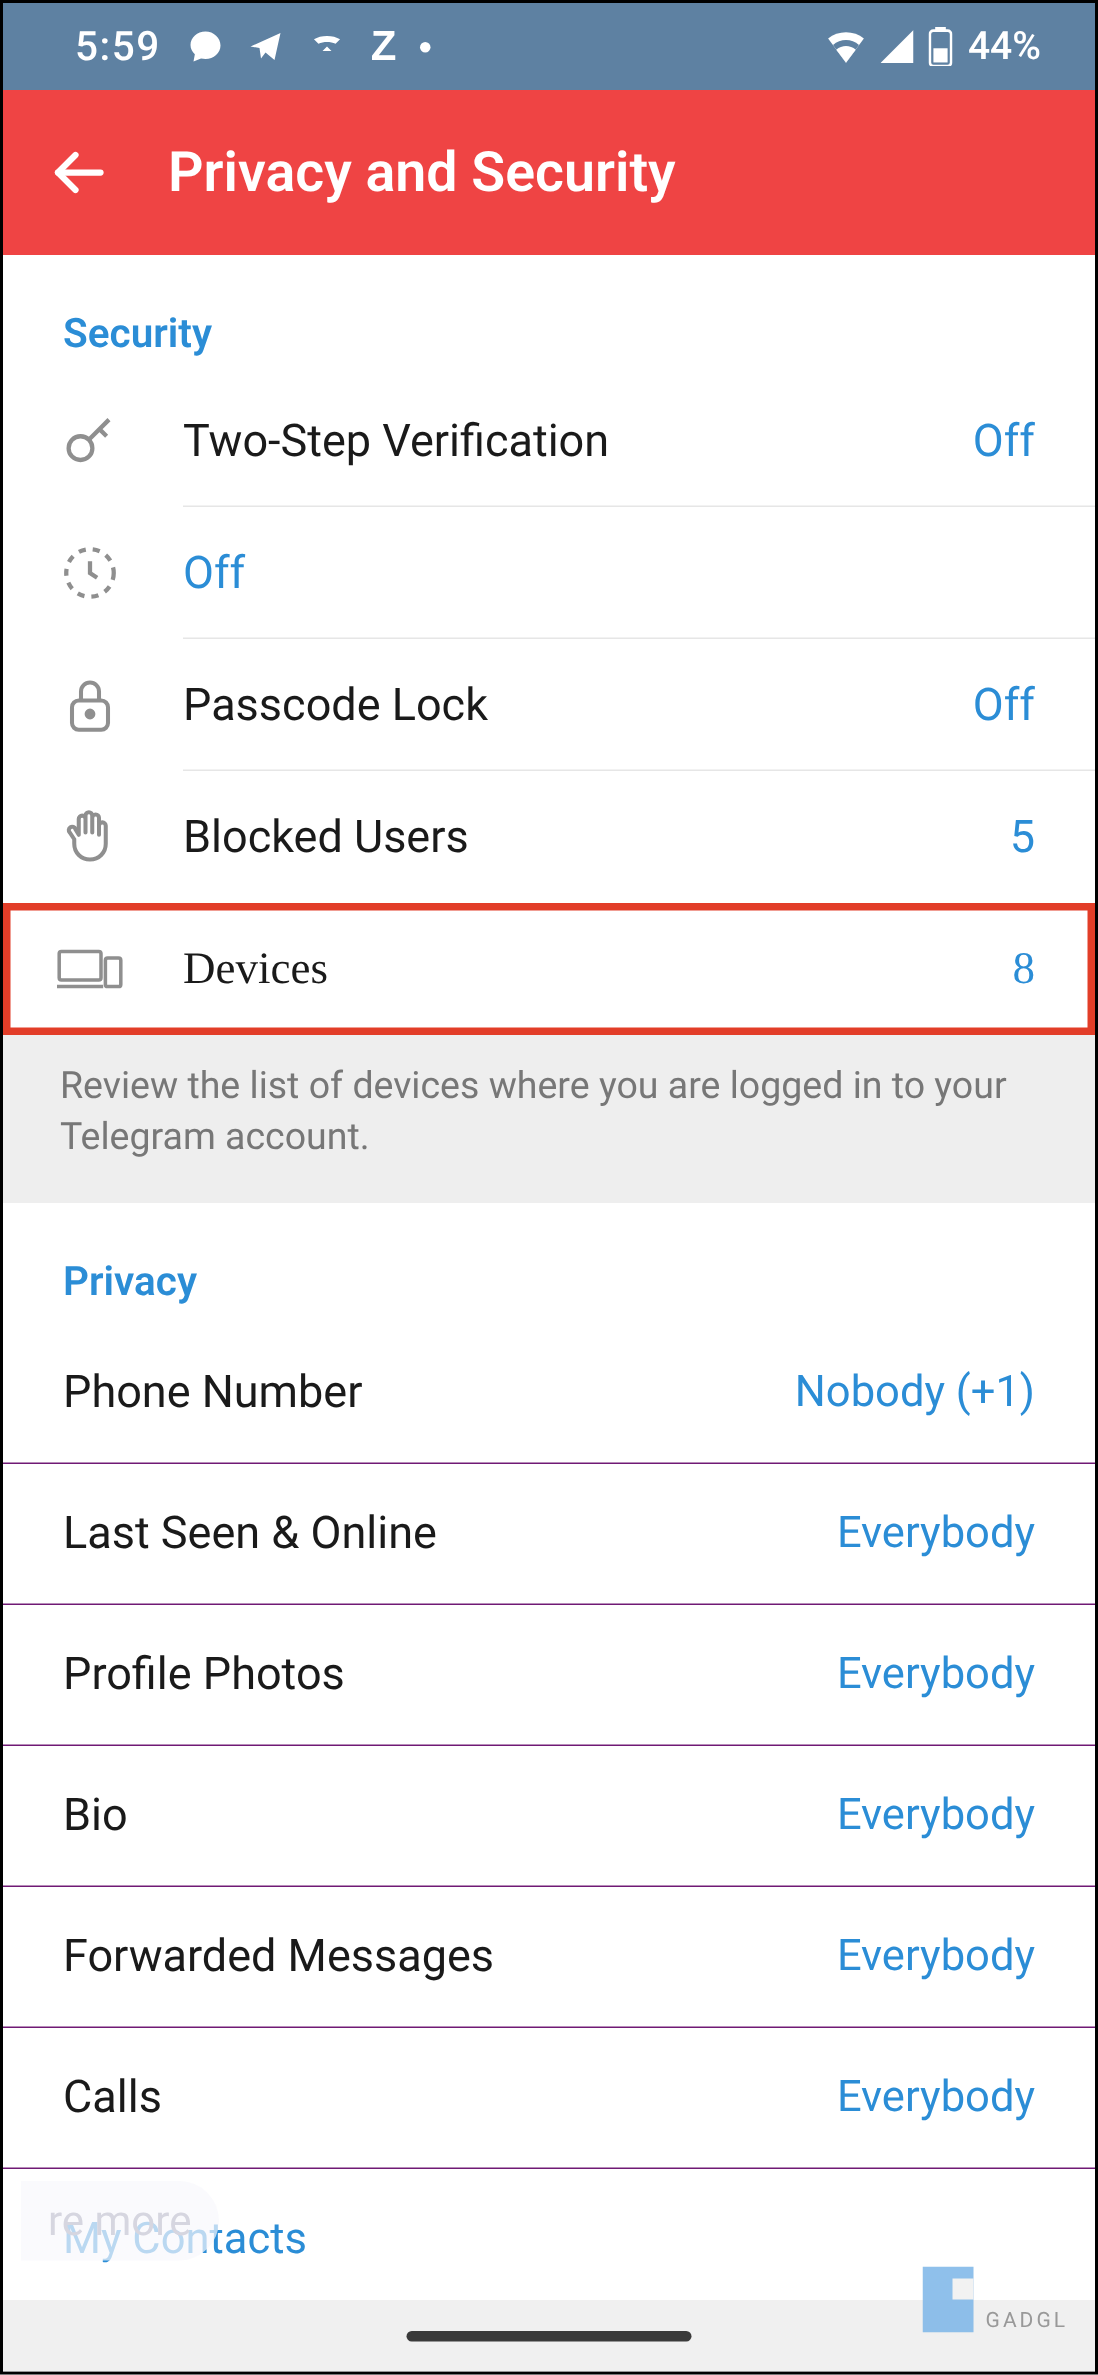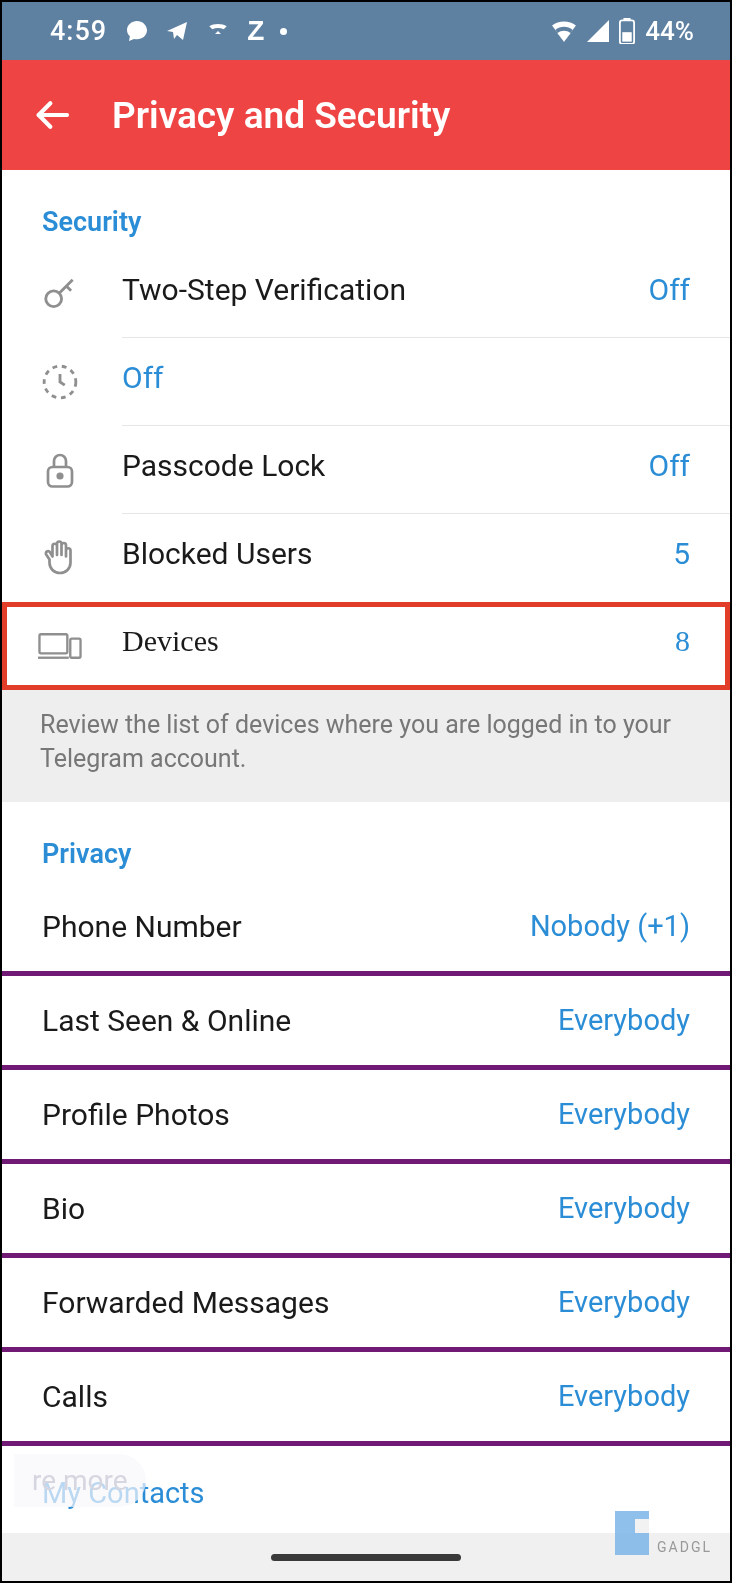--- a/index.html
+++ b/index.html
@@ -42,20 +42,21 @@
   .content { flex: 1; background: #a16207; overflow-y: auto; }
   .section { background: #fff; }
   .section-header {
     color: #2b8dd6;
     font-size: 27px;
     font-weight: 600;
     padding: 36px 40px 12px 40px;
   }
   .row {
     display: flex;
+    align-items: center;
     padding: 22px 40px 22px 36px;
     min-height: 88px;
     cursor: pointer;
     position: relative;
   }
   .row-icon {
     width: 44px;
     height: 44px;
     display: flex;
     align-items: center;
@@ -93,21 +94,21 @@
     color: #777;
     line-height: 1.35;
   }
   .privacy-row {
     display: flex;
     align-items: center;
     justify-content: space-between;
     padding: 26px 40px;
     min-height: 94px;
     cursor: pointer;
-    border-bottom: 5px solid #701a75;
+    border-bottom: 1px solid #701a75;
   }
   .privacy-row:last-child { border-bottom: none; }
   .privacy-label { font-size: 30px; color: #1a1a1a; }
   .privacy-value { font-size: 29px; color: #2b8dd6; }
   .nav-bar {
     height: 48px;
     background: #f0f0f0;
     display:flex;
     align-items:center;
     justify-content:center;
@@ -140,21 +141,21 @@
     padding: 10px 18px;
     border-radius: 0 30px 30px 0;
   }
   svg { display:block; }
 </style>
 </head>
 <body>
 
 <div class="status-bar">
   <div class="status-left">
-    <span class="status-time">4:59</span>
+    <span class="status-time">5:59</span>
     <div class="status-icons">
       <span>
         <svg width="24" height="24" viewBox="0 0 24 24" fill="#fff">
             <path d="M12 2C6.5 2 2 6 2 11c0 2.4 1.1 4.6 2.9 6.2L4 22l5-2c1 .2 2 .3 3 .3 5.5 0 10-4 10-9S17.5 2 12 2z"></path>
           </svg>
       </span>
       <span>
         <svg width="24" height="24" viewBox="0 0 24 24" fill="#fff">
             <path d="M2 12l20-9-4 18-6-5-3 4-1-7z"></path>
           </svg>

